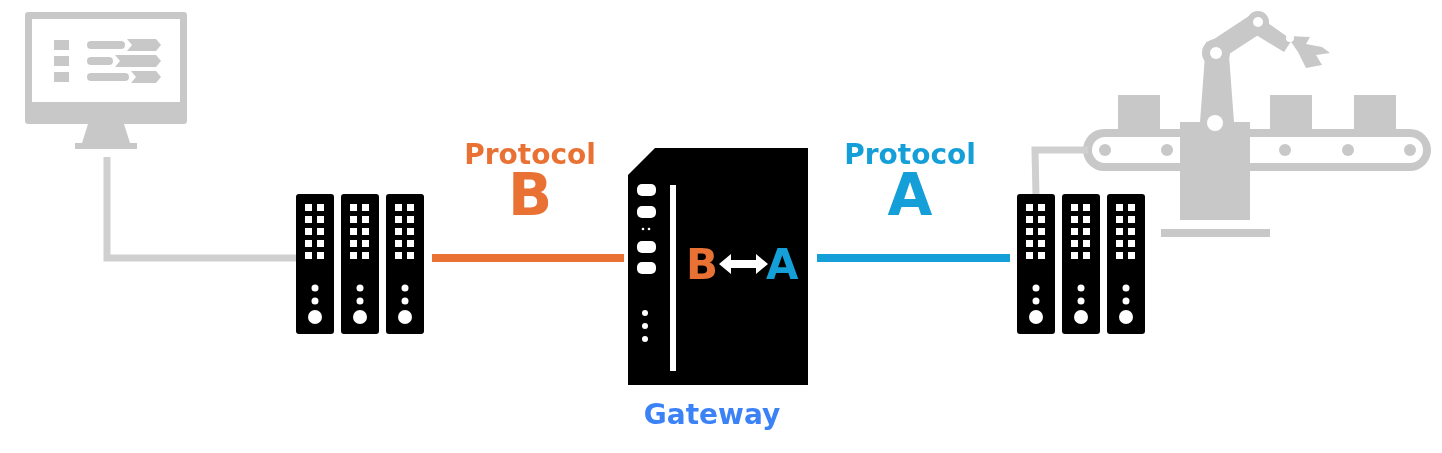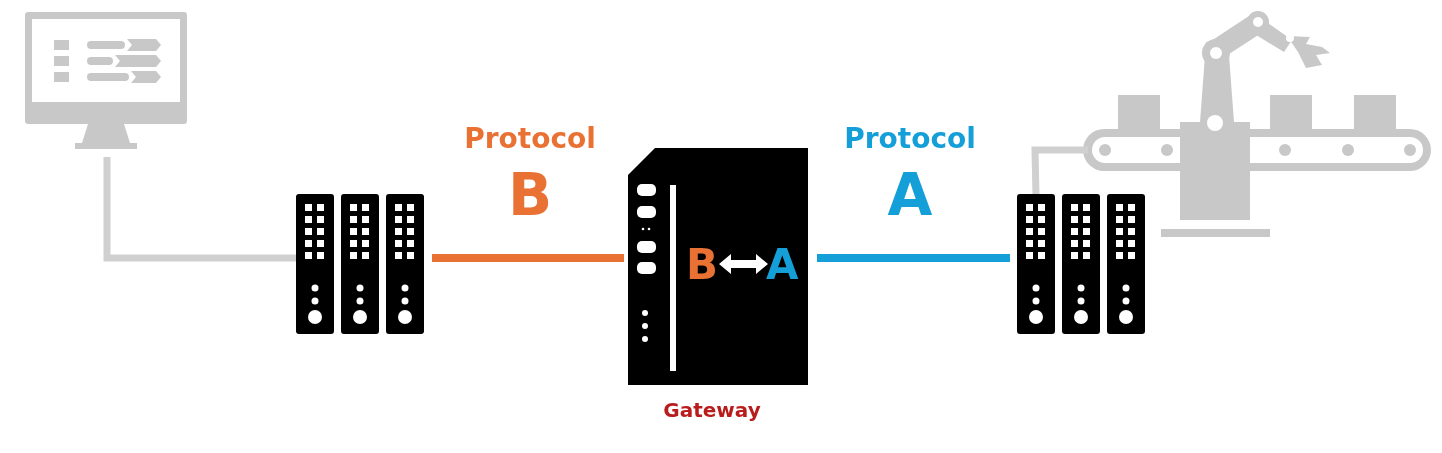--- a/index.html
+++ b/index.html
@@ -1,21 +1,21 @@
 <!DOCTYPE html>
 <html><head>
 <meta charset="utf-8">
 <style>
   html, body { margin: 0; padding: 0; background: #ffffff; }
   body { width: 1442px; height: 453px; position: relative; overflow: hidden; font-family: "Liberation Sans", sans-serif; }
   svg.diagram { position: absolute; left: 0; top: 0; }
   .label { position: absolute; font-family: "DejaVu Sans", sans-serif; font-weight: bold; text-align: center; white-space: nowrap; }
-  .proto-word { font-size: 28px; }
+  .proto-word { font-size: 28px; margin-top: 16px; }
   .proto-letter { font-size: 58px; line-height: 1; }
-  .gw-label { font-size: 20px; color: #b91c1c; }
+  .gw-label { font-size: 28px; color: #3b82f6; }
   .gw-inner { font-family: "DejaVu Sans", sans-serif; font-weight: bold; font-size: 42px; position: absolute; }
 </style>
 </head>
 <body>
 
 <svg class="diagram" width="1442" height="453" viewBox="0 0 1442 453" xmlns="http://www.w3.org/2000/svg">
 
   <g fill="#C8C8C8">
     <rect x="25" y="12" width="162" height="112" rx="3"></rect>
     <rect x="32" y="19" width="148" height="83" fill="#ffffff"></rect>

